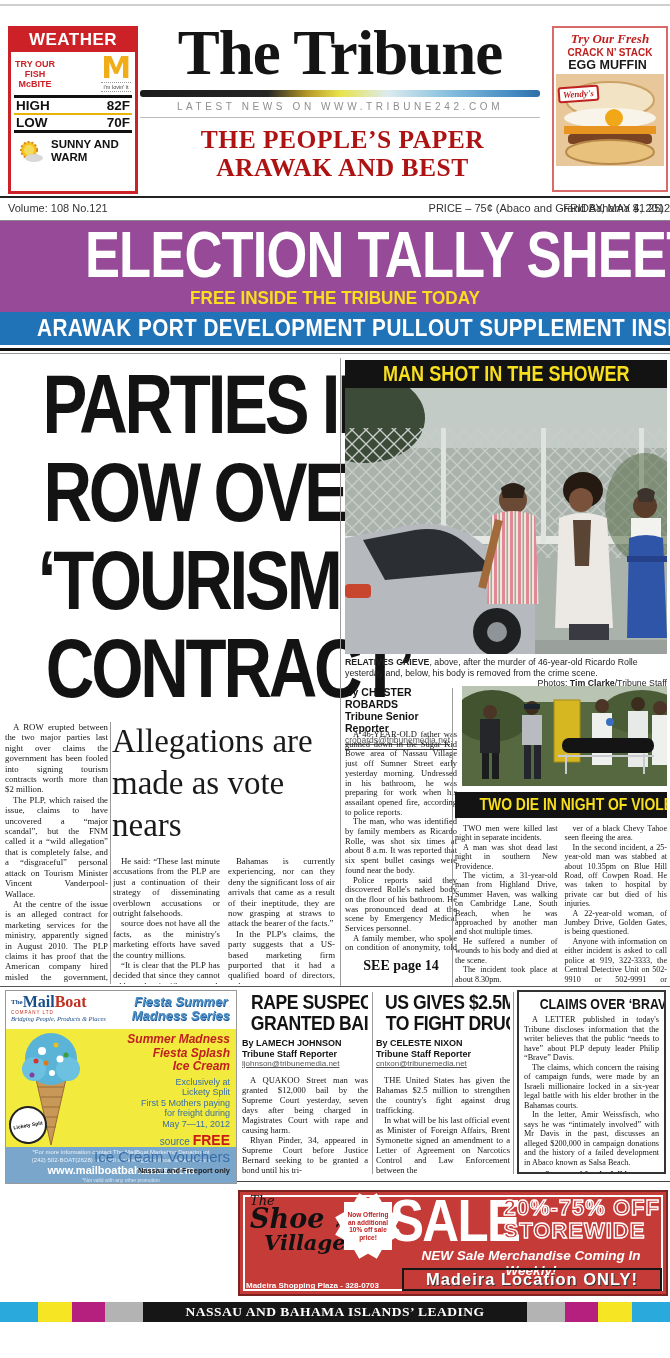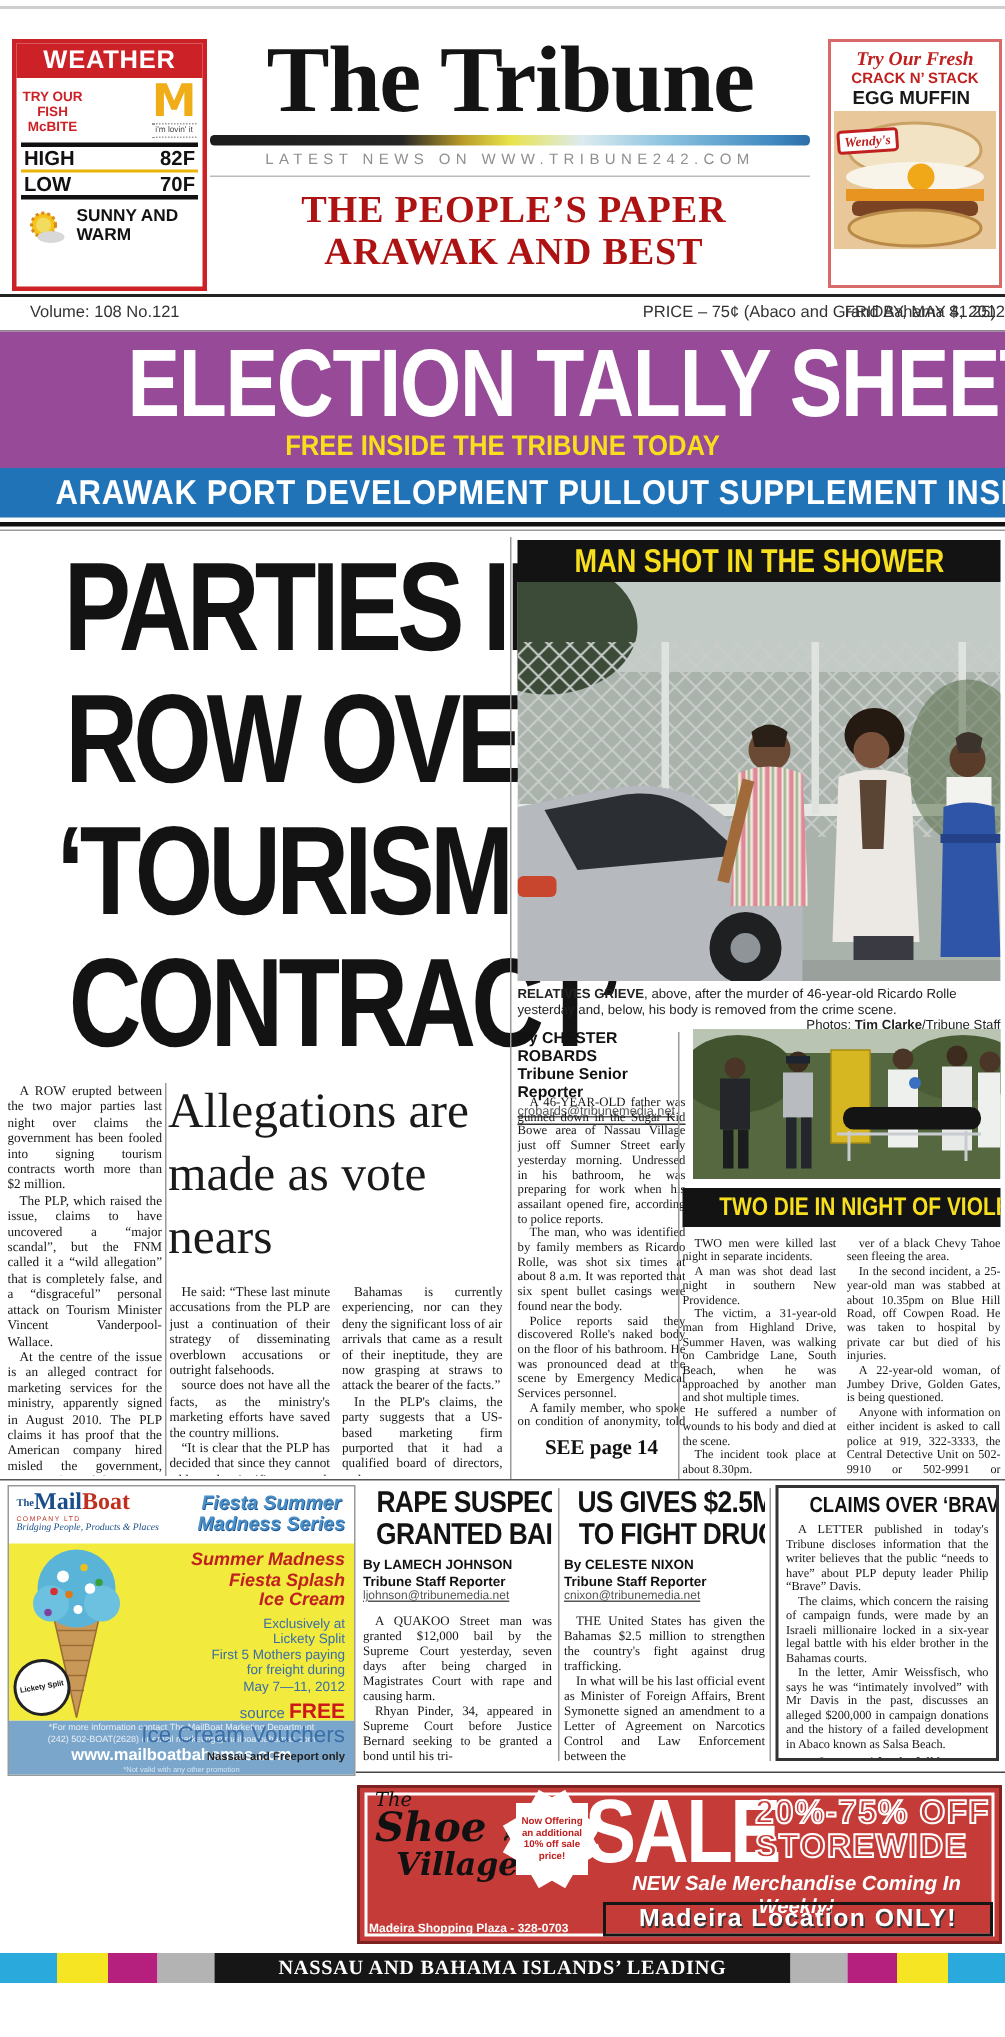--- a/index.html
+++ b/index.html
@@ -34,21 +34,21 @@
   .masthead-tag { left:140px; top:101px; width:400px; text-align:center; color:#8f8f8f; font-size:10px; letter-spacing:3.6px; border-bottom:1px solid #bbb; padding-bottom:5px; }
   .masthead-slogan { left:150px; top:126px; width:385px; text-align:center; color:#ae1313; font-family:"Liberation Serif",serif; font-weight:bold; font-size:25.5px; line-height:28px; letter-spacing:0.5px; }
   .wendys-box { left:552px; top:26px; width:112px; height:162px; border:2px solid #d86a6a; background:#fff; text-align:center; overflow:hidden; }
   .wendys-l1 { color:#c02020; font-family:"Liberation Serif",serif; font-style:italic; font-weight:bold; font-size:13px; margin-top:3px; }
   .wendys-l2 { color:#c02020; font-weight:bold; font-size:10px; }
   .wendys-l3 { color:#181818; font-weight:bold; font-size:12.5px; text-align:center; padding-right:5px; }
   .wendys-badge { position:absolute; left:4px; top:58px; background:#fff; border:2px solid #c02020; border-radius:3px; color:#c02020; font-family:"Liberation Serif",serif; font-weight:bold; font-style:italic; font-size:9px; padding:1px 3px; transform:rotate(-4deg); }
 
   
   .dateline { left:0; top:196px; width:670px; height:22px; border-top:2px solid #222; border-bottom:1px solid #888; }
-  .dateline .vol { position:absolute; left:20px; top:4px; font-size:11px; color:#333; }
+  .dateline .vol { position:absolute; left:8px; top:4px; font-size:11px; color:#333; }
   .dateline .date { position:absolute; left:0; right:0; top:4px; text-align:right; font-size:11px; color:#333; }
   .dateline .price { position:absolute; right:6px; top:4px; font-size:11px; color:#333; }
 
   
   .election-banner { left:0; top:221px; width:670px; height:91px; background:#964a97; text-align:center; overflow:hidden; }
   .election-title { color:#fff; font-weight:bold; font-size:64px; line-height:64px; letter-spacing:-1px; margin-top:2px; }
   .election-sub { color:#f8df1e; font-weight:bold; font-size:19px; line-height:20px; margin-top:1px; }
   .arawak-banner { left:0; top:312px; width:670px; height:33px; background:#2173b8; text-align:center; color:#fff; font-weight:bold; font-size:23px; line-height:33px; letter-spacing:0.5px; overflow:hidden; }
   .rule-a { left:0; top:348px; width:670px; height:3px; background:#111; }
   .rule-b { left:0; top:353px; width:670px; height:1px; background:#999; }

